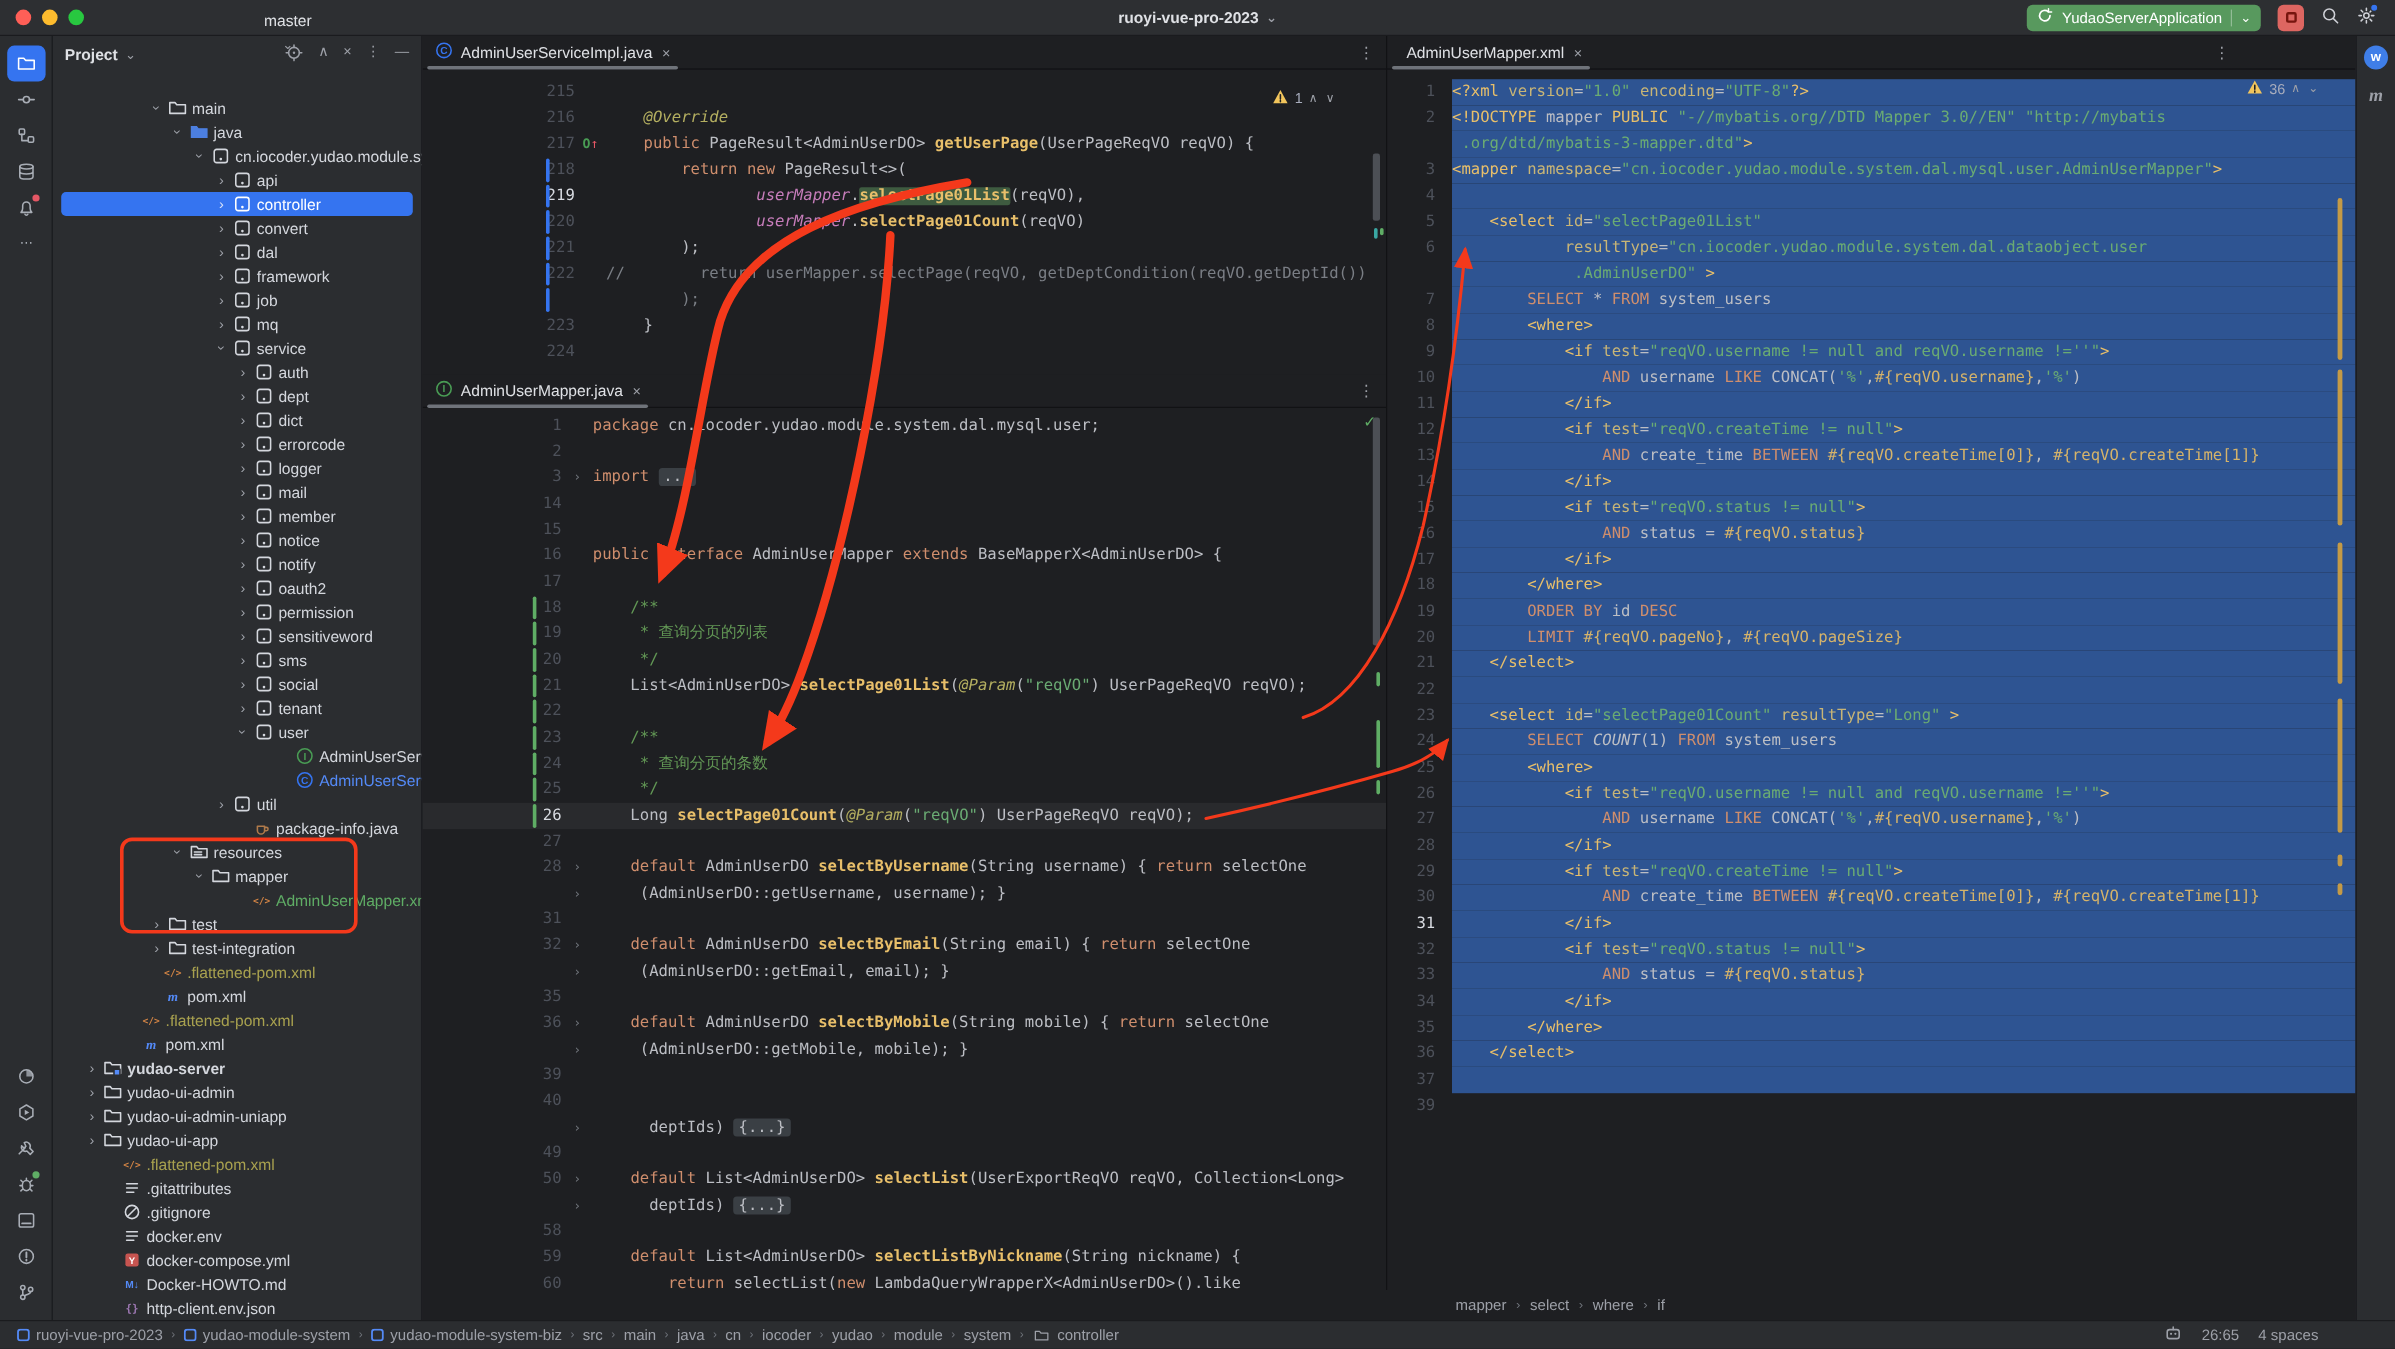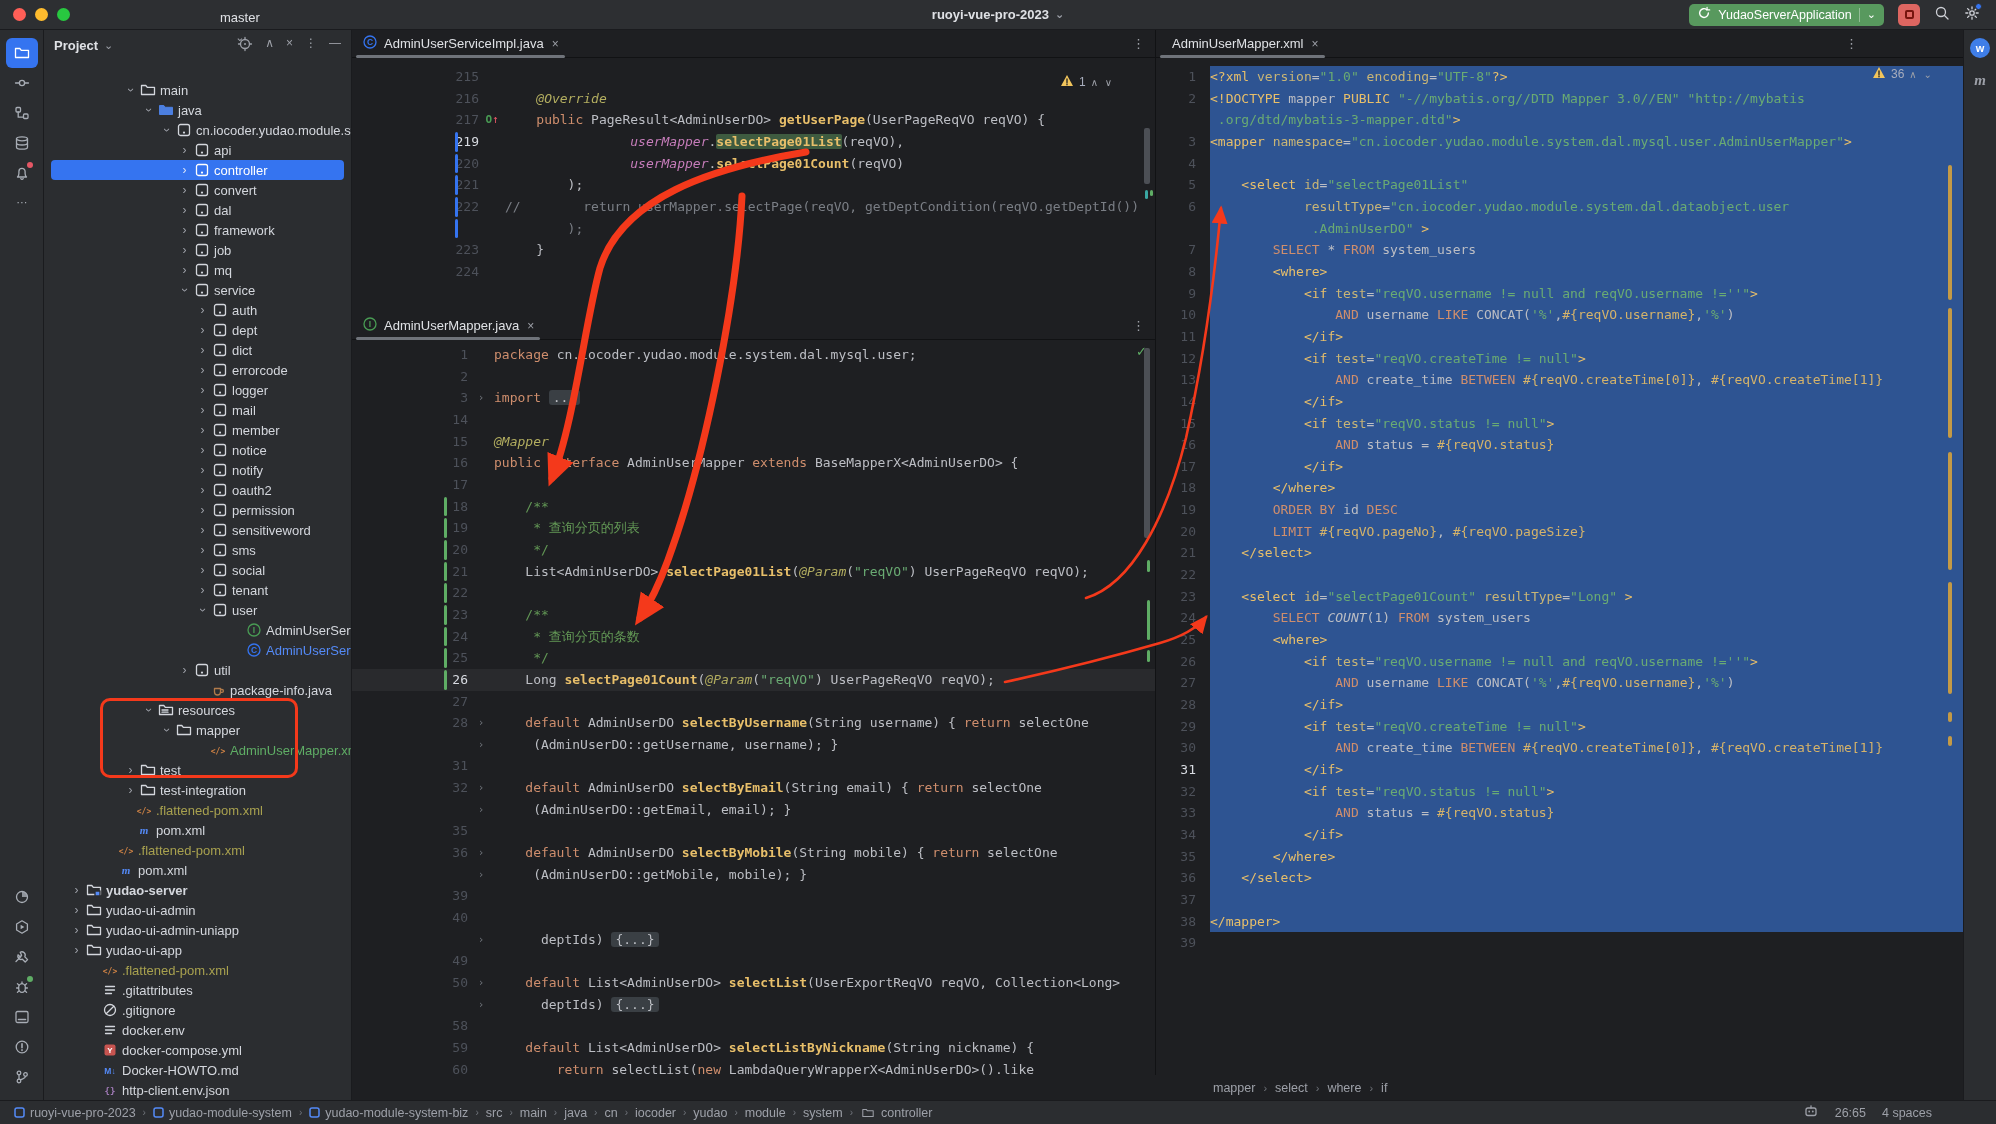--- a/index.html
+++ b/index.html
@@ -753,20 +753,21 @@
     <span>AdminUserServiceImpl.java</span>
     <span class="close">×</span>
     <span class="underline"></span>
   </div>
   <span class="tab-more">⋮</span>
 </div>
 <div class="code" id="code-top" style="left:363px;top:58px;width:803px;height:254px;padding-top:8px;">
     <div class="ln"><span class="num">215</span><span class="fold"></span><span class="txt"></span></div>
     <div class="ln"><span class="num">216</span><span class="fold"></span><span class="txt"><span class="t">    </span><span class="ann">@Override</span></span></div>
     <div class="ln"><span class="num">217</span><span class="fold"><span class="ovr">O</span><span class="ovrarr">↑</span></span><span class="txt"><span class="t">    </span><span class="k">public </span><span class="t">PageResult&lt;AdminUserDO&gt; </span><span class="m">getUserPage</span><span class="t">(UserPageReqVO reqVO) {</span></span></div>
+    <div class="ln"><span class="bar" style="background: rgb(53, 116, 240);"></span><span class="num">218</span><span class="fold"></span><span class="txt"><span class="t">        </span><span class="k">return </span><span class="k">new </span><span class="t">PageResult&lt;&gt;(</span></span></div>
     <div class="ln curnum"><span class="bar" style="background: rgb(53, 116, 240);"></span><span class="num">219</span><span class="fold"></span><span class="txt"><span class="t">                </span><span class="f">userMapper</span><span class="t">.</span><span class="hl">selectPage01List</span><span class="t">(reqVO),</span></span></div>
     <div class="ln"><span class="bar" style="background: rgb(53, 116, 240);"></span><span class="num">220</span><span class="fold"></span><span class="txt"><span class="t">                </span><span class="f">userMapper</span><span class="t">.</span><span class="m">selectPage01Count</span><span class="t">(reqVO)</span></span></div>
     <div class="ln"><span class="bar" style="background: rgb(53, 116, 240);"></span><span class="num">221</span><span class="fold"></span><span class="txt"><span class="t">        );</span></span></div>
     <div class="ln"><span class="bar" style="background: rgb(53, 116, 240);"></span><span class="num">222</span><span class="fold"></span><span class="txt"><span class="c">//        return userMapper.selectPage(reqVO, getDeptCondition(reqVO.getDeptId())</span></span></div>
     <div class="ln"><span class="bar" style="background: rgb(53, 116, 240);"></span><span class="num"></span><span class="fold"></span><span class="txt"><span class="c">        );</span></span></div>
     <div class="ln"><span class="num">223</span><span class="fold"></span><span class="txt"><span class="t">    }</span></span></div>
     <div class="ln"><span class="num">224</span><span class="fold"></span><span class="txt"></span></div>
   </div>
 <div class="insp" style="left:1060px;top:74px;">
   <span class="svgicon"><svg width="14" height="13" viewBox="0 0 14 13">
@@ -787,21 +788,21 @@
     <span class="close">×</span>
     <span class="underline"></span>
   </div>
   <span class="tab-more">⋮</span>
 </div>
 <div class="code" id="code-bottom" style="left:352px;top:340px;width:803px;height:760px;padding-top:4px;">
     <div class="ln"><span class="num">1</span><span class="fold"></span><span class="txt"><span class="k">package </span><span class="t">cn.iocoder.yudao.module.system.dal.mysql.user;</span></span></div>
     <div class="ln"><span class="num">2</span><span class="fold"></span><span class="txt"></span></div>
     <div class="ln"><span class="num">3</span><span class="fold">›</span><span class="txt"><span class="k">import </span><span class="foldbox">...</span></span></div>
     <div class="ln"><span class="num">14</span><span class="fold"></span><span class="txt"></span></div>
-    <div class="ln"><span class="num">15</span><span class="fold"></span><span class="txt"><span class="ann">@Mapper</span></span></div>
+    <div class="ln"><span class="num">15</span><span class="fold"></span></div>
     <div class="ln"><span class="num">16</span><span class="fold"></span><span class="txt"><span class="k">public interface </span><span class="t">AdminUserMapper </span><span class="k">extends </span><span class="t">BaseMapperX&lt;AdminUserDO&gt; {</span></span></div>
     <div class="ln"><span class="num">17</span><span class="fold"></span><span class="txt"></span></div>
     <div class="ln"><span class="bar" style="background: rgb(95, 173, 101);"></span><span class="num">18</span><span class="fold"></span><span class="txt"><span class="dc">    /**</span></span></div>
     <div class="ln"><span class="bar" style="background: rgb(95, 173, 101);"></span><span class="num">19</span><span class="fold"></span><span class="txt"><span class="dc">     * 查询分页的列表</span></span></div>
     <div class="ln"><span class="bar" style="background: rgb(95, 173, 101);"></span><span class="num">20</span><span class="fold"></span><span class="txt"><span class="dc">     */</span></span></div>
     <div class="ln"><span class="bar" style="background: rgb(95, 173, 101);"></span><span class="num">21</span><span class="fold"></span><span class="txt"><span class="t">    List&lt;AdminUserDO&gt; </span><span class="m">selectPage01List</span><span class="t">(</span><span class="ann">@Param</span><span class="t">(</span><span class="s">"reqVO"</span><span class="t">) UserPageReqVO reqVO);</span></span></div>
     <div class="ln"><span class="bar" style="background: rgb(95, 173, 101);"></span><span class="num">22</span><span class="fold"></span><span class="txt"></span></div>
     <div class="ln"><span class="bar" style="background: rgb(95, 173, 101);"></span><span class="num">23</span><span class="fold"></span><span class="txt"><span class="dc">    /**</span></span></div>
     <div class="ln"><span class="bar" style="background: rgb(95, 173, 101);"></span><span class="num">24</span><span class="fold"></span><span class="txt"><span class="dc">     * 查询分页的条数</span></span></div>
     <div class="ln"><span class="bar" style="background: rgb(95, 173, 101);"></span><span class="num">25</span><span class="fold"></span><span class="txt"><span class="dc">     */</span></span></div>
@@ -869,21 +870,20 @@
     <div class="ln sel"><span class="num">28</span><span class="fold"></span><span class="txt"><span class="t">            </span><span class="tag">&lt;/if&gt;</span></span></div>
     <div class="ln sel"><span class="num">29</span><span class="fold"></span><span class="txt"><span class="t">            </span><span class="tag">&lt;if </span><span class="attr">test</span><span class="t">=</span><span class="s">"reqVO.createTime != null"</span><span class="tag">&gt;</span></span></div>
     <div class="ln sel"><span class="num">30</span><span class="fold"></span><span class="txt"><span class="t">                </span><span class="sql">AND</span><span class="t"> create_time </span><span class="sql">BETWEEN</span><span class="t"> </span><span class="p">#{reqVO.createTime[0]}</span><span class="t">, </span><span class="p">#{reqVO.createTime[1]}</span></span></div>
     <div class="ln curnum sel"><span class="num">31</span><span class="fold"></span><span class="txt"><span class="t">            </span><span class="tag">&lt;/if&gt;</span></span></div>
     <div class="ln sel"><span class="num">32</span><span class="fold"></span><span class="txt"><span class="t">            </span><span class="tag">&lt;if </span><span class="attr">test</span><span class="t">=</span><span class="s">"reqVO.status != null"</span><span class="tag">&gt;</span></span></div>
     <div class="ln sel"><span class="num">33</span><span class="fold"></span><span class="txt"><span class="t">                </span><span class="sql">AND</span><span class="t"> status = </span><span class="p">#{reqVO.status}</span></span></div>
     <div class="ln sel"><span class="num">34</span><span class="fold"></span><span class="txt"><span class="t">            </span><span class="tag">&lt;/if&gt;</span></span></div>
     <div class="ln sel"><span class="num">35</span><span class="fold"></span><span class="txt"><span class="t">        </span><span class="tag">&lt;/where&gt;</span></span></div>
     <div class="ln sel"><span class="num">36</span><span class="fold"></span><span class="txt"><span class="t">    </span><span class="tag">&lt;/select&gt;</span></span></div>
     <div class="ln sel"><span class="num">37</span><span class="fold"></span><span class="txt"></span></div>
-    <div class="ln sel"><span class="num">38</span><span class="fold"></span><span class="txt"><span class="tag">&lt;/mapper&gt;</span></span></div>
     <div class="ln"><span class="num">39</span><span class="fold"></span><span class="txt"></span></div>
   </div>
 <div class="insp" style="left:1872px;top:66px;">
   <span class="svgicon"><svg width="14" height="13" viewBox="0 0 14 13">
         <path d="M7 1 13 12H1z" fill="#f2c55c"></path>
         <path d="M7 5v3.4M7 9.8v1" stroke="#1e1f22" stroke-width="1.3" stroke-linecap="round"></path>
       </svg></span>
   <span>36</span>
   <span class="updown">∧ ⌄</span>
 </div>

